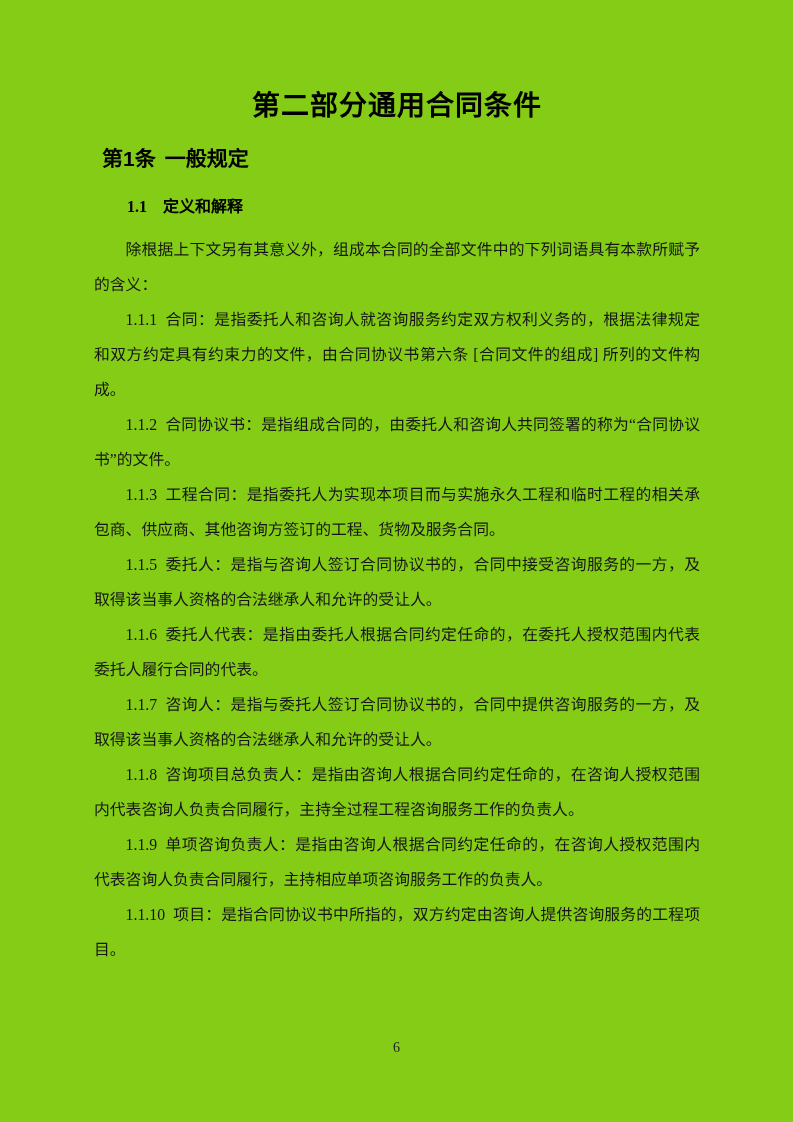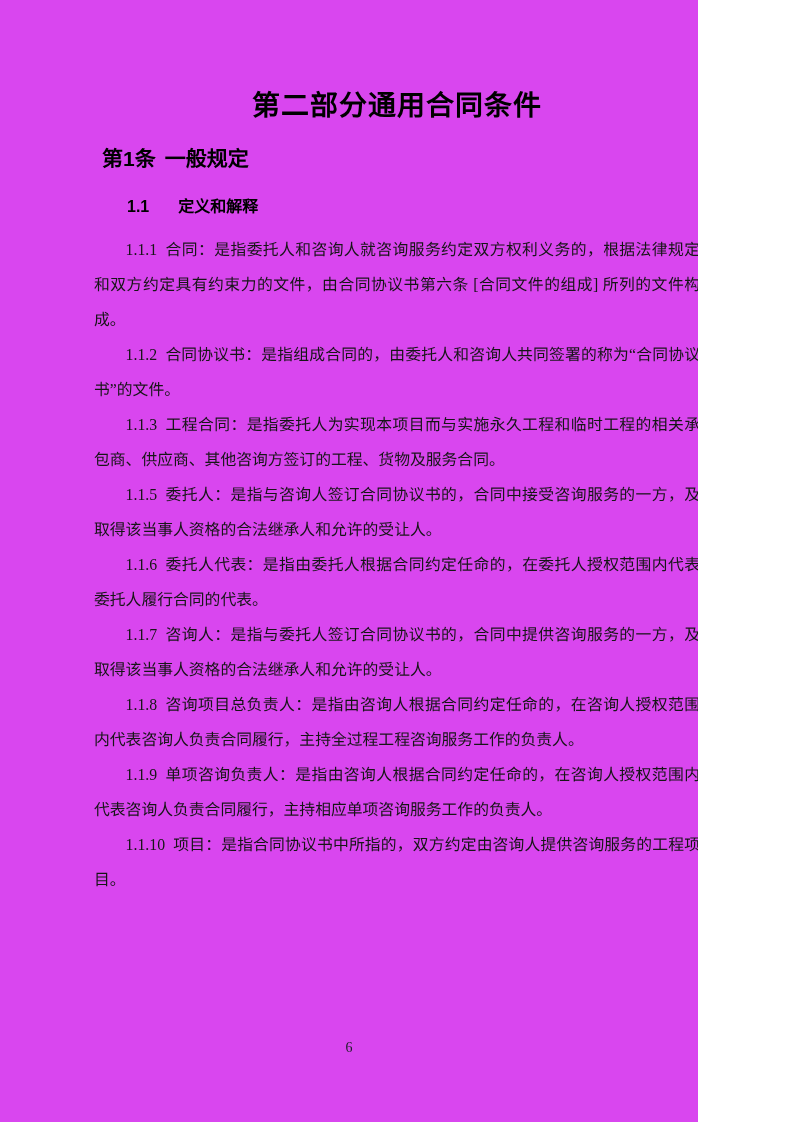--- a/index.html
+++ b/index.html
@@ -2,23 +2,23 @@
 <html lang="zh-CN"><head>
 <meta charset="utf-8">
 <style>
   html, body {
     margin: 0;
     padding: 0;
     background: #ffffff;
   }
   .page {
     position: relative;
-    width: 698px;
+    width: 793px;
     height: 1122px;
-    background: #d946ef;
+    background: #84cc16;
     overflow: hidden;
     color: #1a1a1a;
   }
   .content {
     position: absolute;
     left: 94px;
     top: 88px;
     width: 606px;
   }
   .doc-title {
@@ -45,22 +45,22 @@
   .subsection-heading {
     margin: 26px 0 0 0;
     padding-left: 33px;
     font-family: "Liberation Sans", "DejaVu Sans", sans-serif;
     font-weight: bold;
     font-size: 16px;
     line-height: 20px;
     color: #000000;
   }
   .subsection-heading .sub-label {
-    font-family: Liberation Sans, sans-serif;
-    margin-right: 29px;
+    font-family: Liberation Serif, serif;
+    margin-right: 16px;
   }
   .body-text {
     margin-top: 15px;
     font-family: "Liberation Serif", "DejaVu Serif", serif;
     font-size: 15.8px;
     color: #161616;
   }
   .para {
     margin: 0;
     line-height: 35px;
@@ -92,20 +92,21 @@
 
     <h2 class="section-heading">
       <span class="sec-label">第1条</span><span>一般规定</span>
     </h2>
 
     <h3 class="subsection-heading">
       <span class="sub-label">1.1</span><span>定义和解释</span>
     </h3>
 
     <div class="body-text">
+      <p class="para">除根据上下文另有其意义外，组成本合同的全部文件中的下列词语具有本款所赋予的含义：</p>
 
       <div>
   <p class="para">
     <span class="def-no">1.1.1</span><span class="def-term">合同：</span><span class="def-body">是指委托人和咨询人就咨询服务约定双方权利义务的，根据法律规定和双方约定具有约束力的文件，由合同协议书第六条 [合同文件的组成] 所列的文件构成。</span>
   </p>
 
   <p class="para">
     <span class="def-no">1.1.2</span><span class="def-term">合同协议书：</span><span class="def-body">是指组成合同的，由委托人和咨询人共同签署的称为“合同协议书”的文件。</span>
   </p>
 

